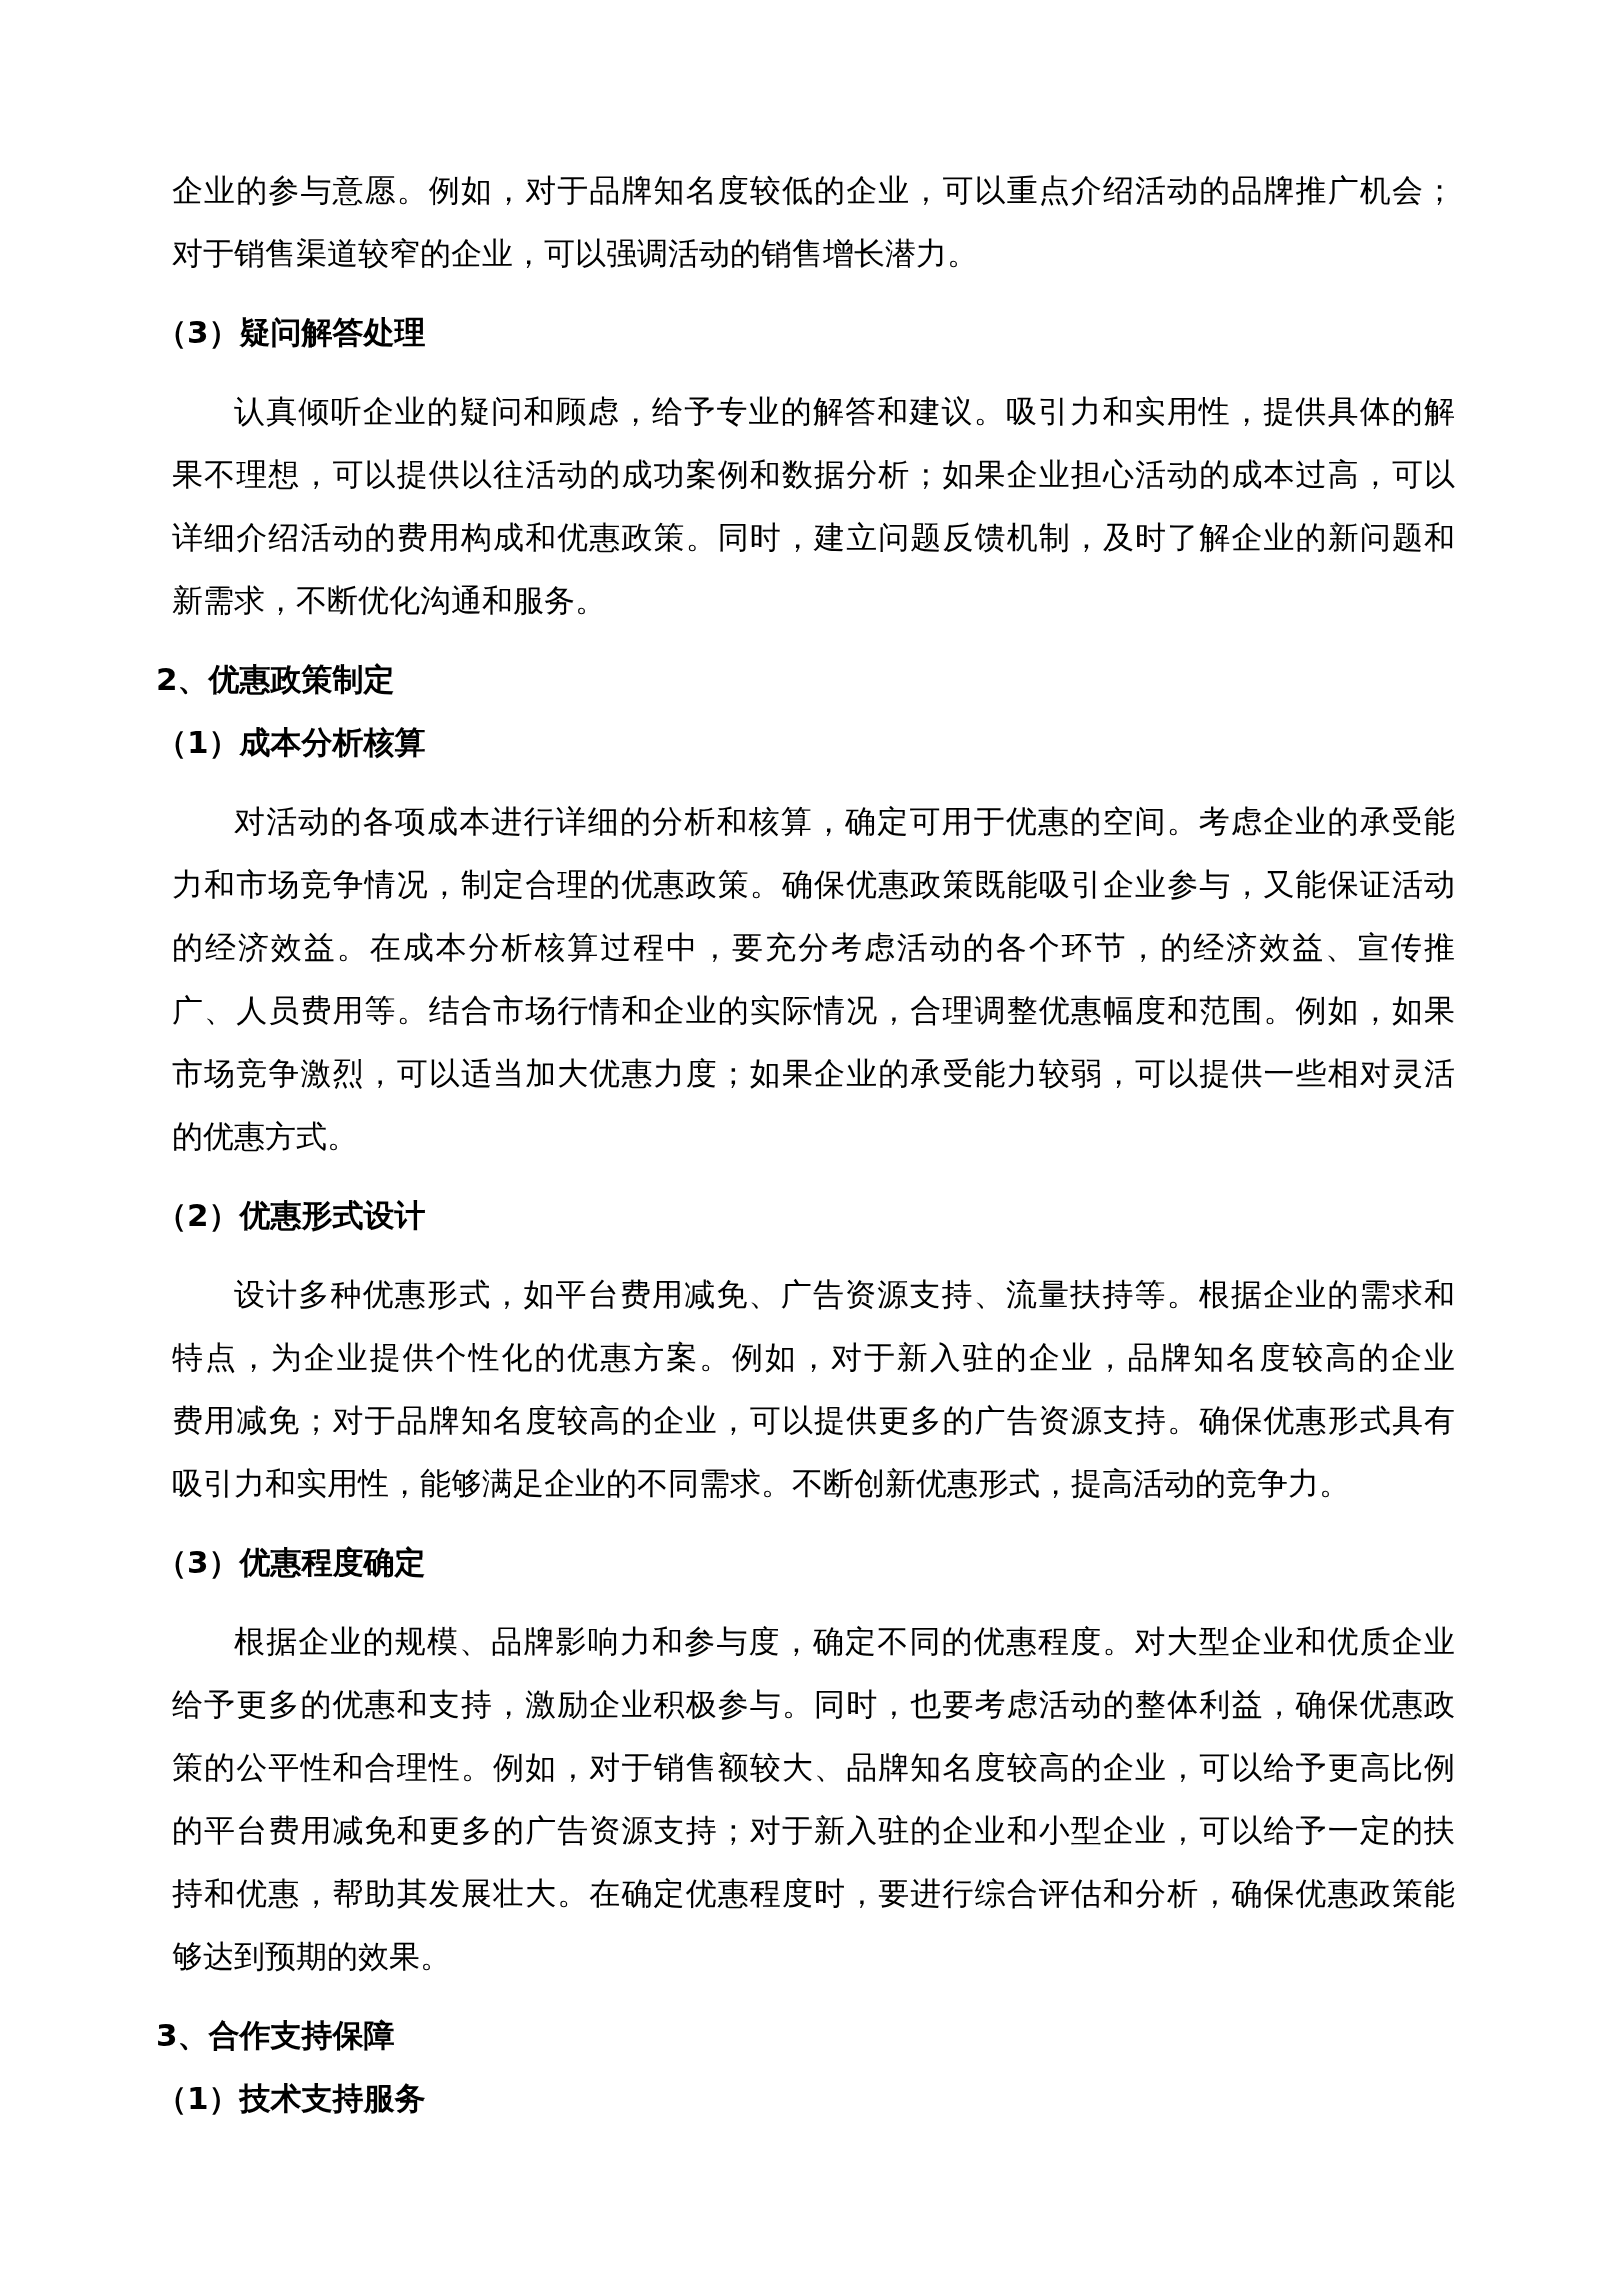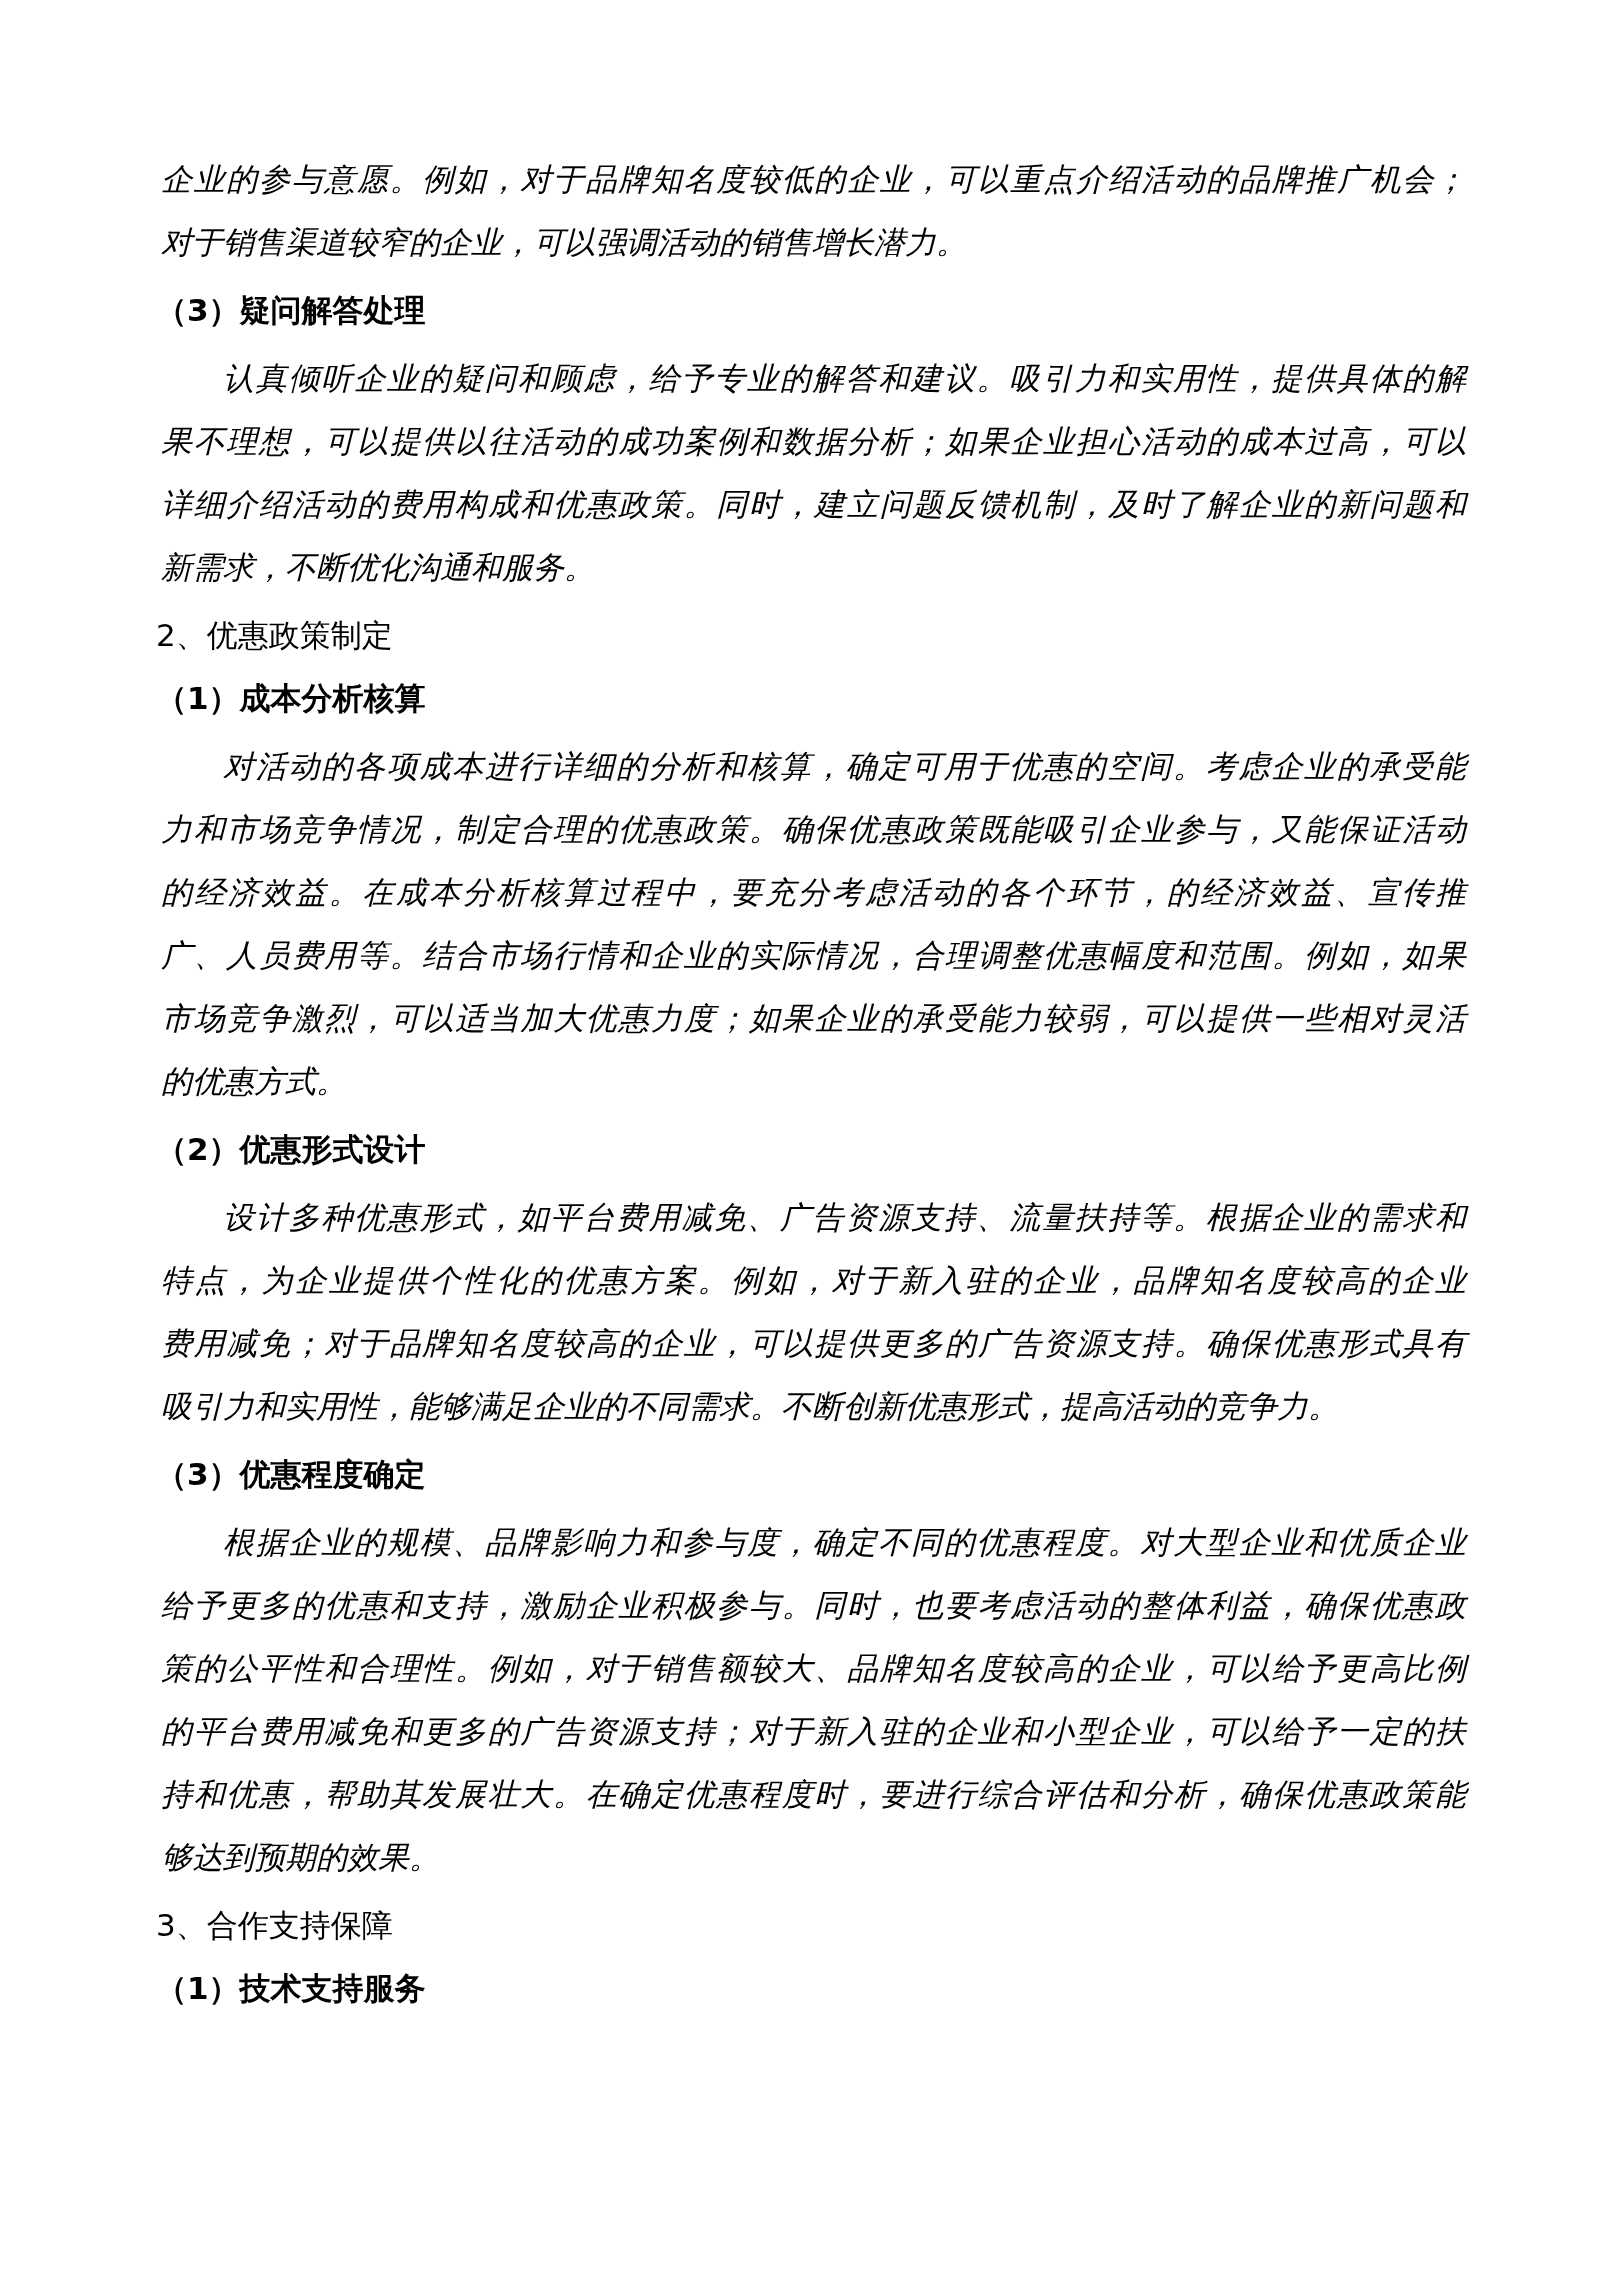--- a/index.html
+++ b/index.html
@@ -33,29 +33,29 @@
       text-align: justify;
       text-align-last: justify;
     }
     .body-line.last {
       text-align-last: left;
     }
     .indent {
       padding-left: 62px;
     }
     .h2 {
-      font-weight: normal;
+      font-weight: bold;
       font-family: "DejaVu Sans", "Liberation Sans", sans-serif;
     }
     .h3 {
       font-weight: bold;
       font-family: "DejaVu Sans", "Liberation Sans", sans-serif;
       padding-left: 0px;
     }
-    .para { margin: 5px; font-style: italic; }
+    .para { margin: 16px; }
   </style>
 </head>
 <body>
 
 <div class="page">
 
   <div class="para">
     <div class="line body-line">企业的参与意愿。例如，对于品牌知名度较低的企业，可以重点介绍活动的品牌推广机会；</div>
     <div class="line body-line last">对于销售渠道较窄的企业，可以强调活动的销售增长潜力。</div>
   </div>

